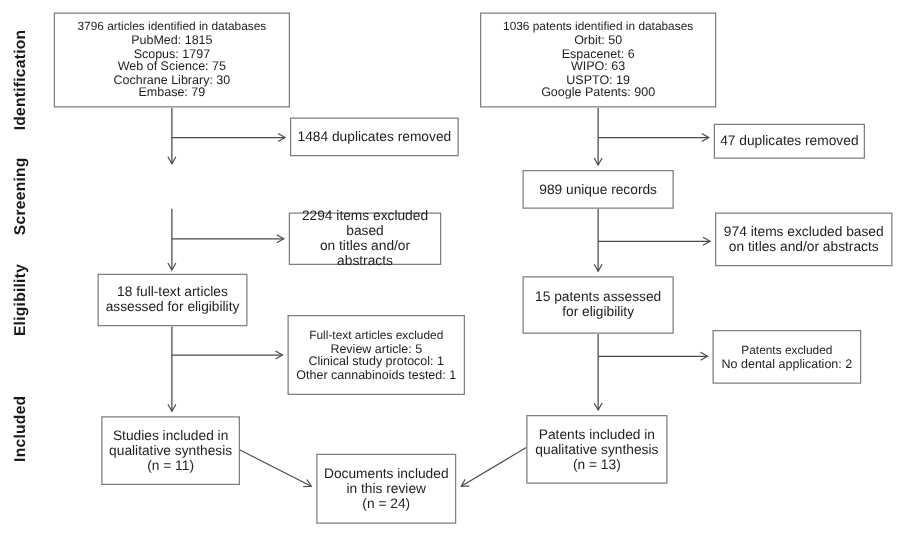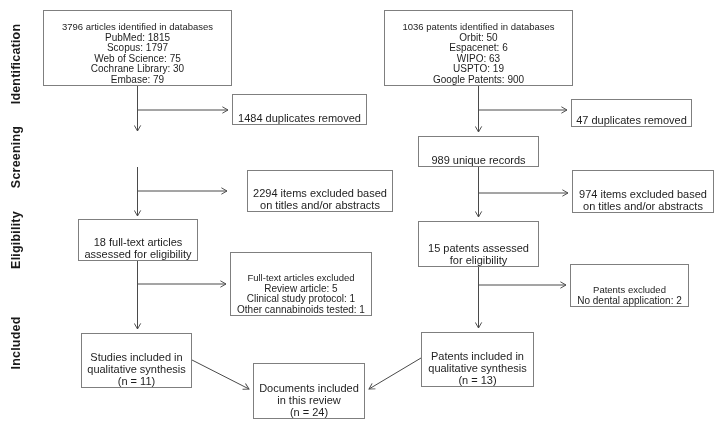--- a/index.html
+++ b/index.html
@@ -10,21 +10,21 @@
     font-family:"Liberation Sans", sans-serif;
     overflow:hidden;
   }
   svg.connectors { position:absolute; left:0; top:0; width:722px; height:428px; }
   .box {
     position:absolute;
     background:#ffffff;
     border:1px solid #7f7f7f;
     box-sizing:border-box;
     display:flex; flex-direction:column;
-    align-items:center; justify-content:flex-end;
+    align-items:center; justify-content:center;
     text-align:center;
     color:#1e1e1e;
   }
   .line  { font-size:11px; line-height:12px; white-space:pre-line; padding:0 3px; }
   .title { font-size:9.5px; line-height:13px; }
   .sub, .reason { font-size:10px; line-height:10.5px; }
   .stage {
     position:absolute;
     width:110px; height:16px; left:-38px;
     text-align:center;
@@ -76,21 +76,21 @@
     <div class="sub">Web of Science: 75</div>
     <div class="sub">Cochrane Library: 30</div>
     <div class="sub">Embase: 79</div>
   </div>
 
   <div class="box" style="left:232px;top:94px;width:135px;height:31px">
     <div class="line">1484 duplicates removed</div>
   </div>
 
 
-  <div class="box" style="left:247px;top:170px;width:146px;height:42px">
+  <div class="box" style="left:231px;top:170px;width:122px;height:42px">
     <div class="line">2294 items excluded based
 on titles and/or abstracts</div>
   </div>
 
   <div class="box" style="left:78px;top:219px;width:120px;height:42px">
     <div class="line">18 full-text articles
 assessed for eligibility</div>
   </div>
 
   <div class="box" style="left:230px;top:252px;width:142px;height:64px">

